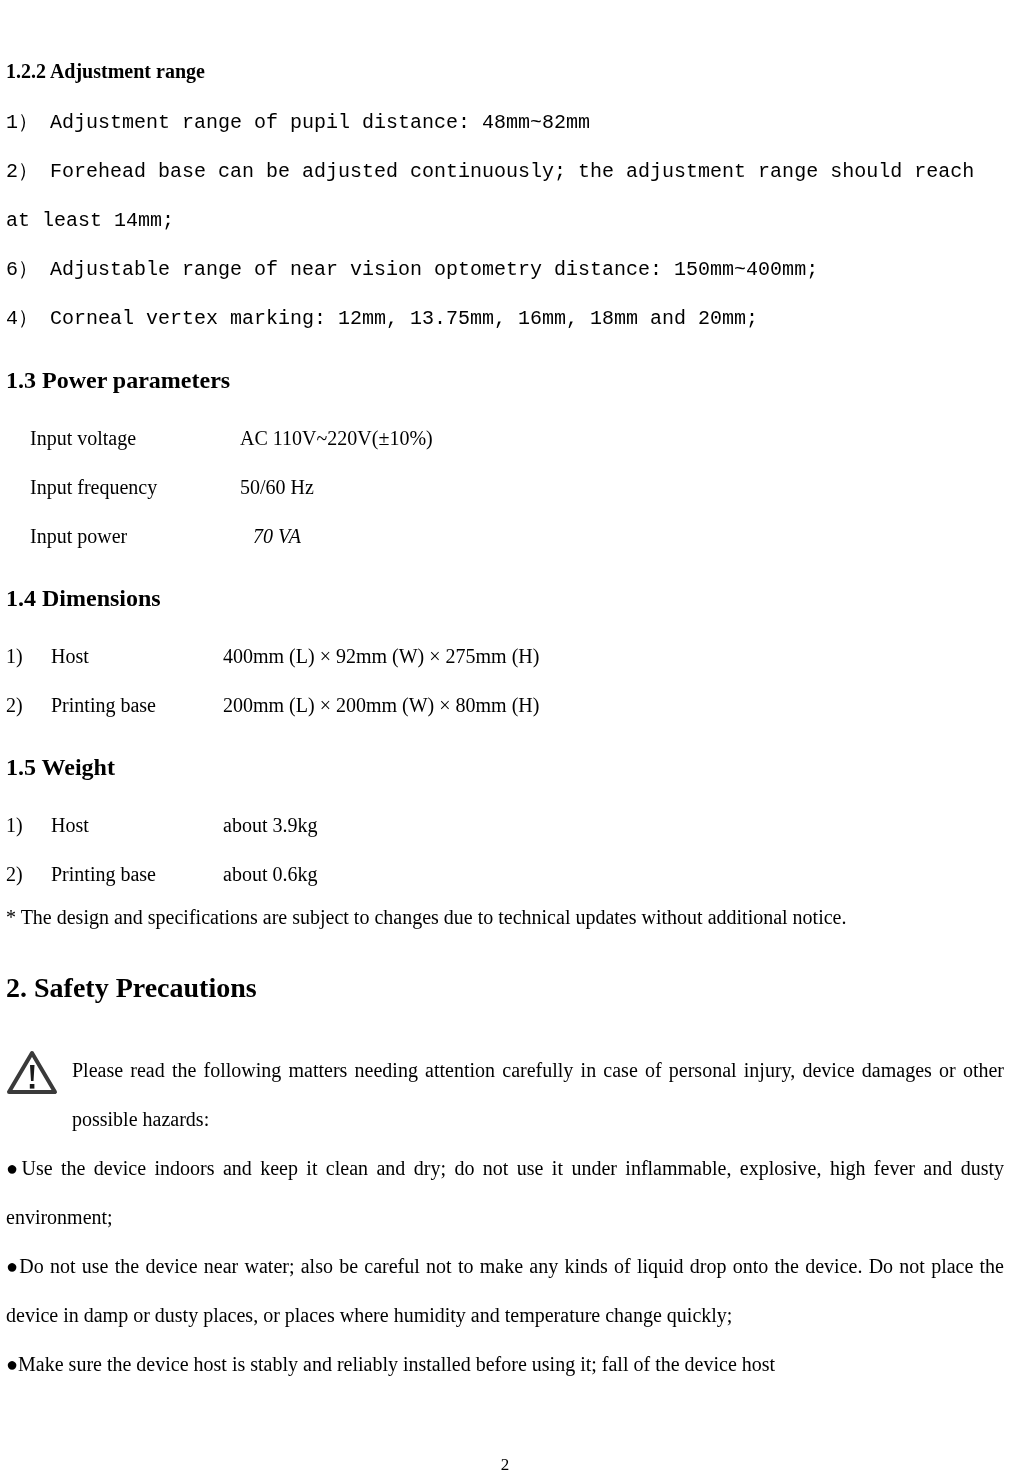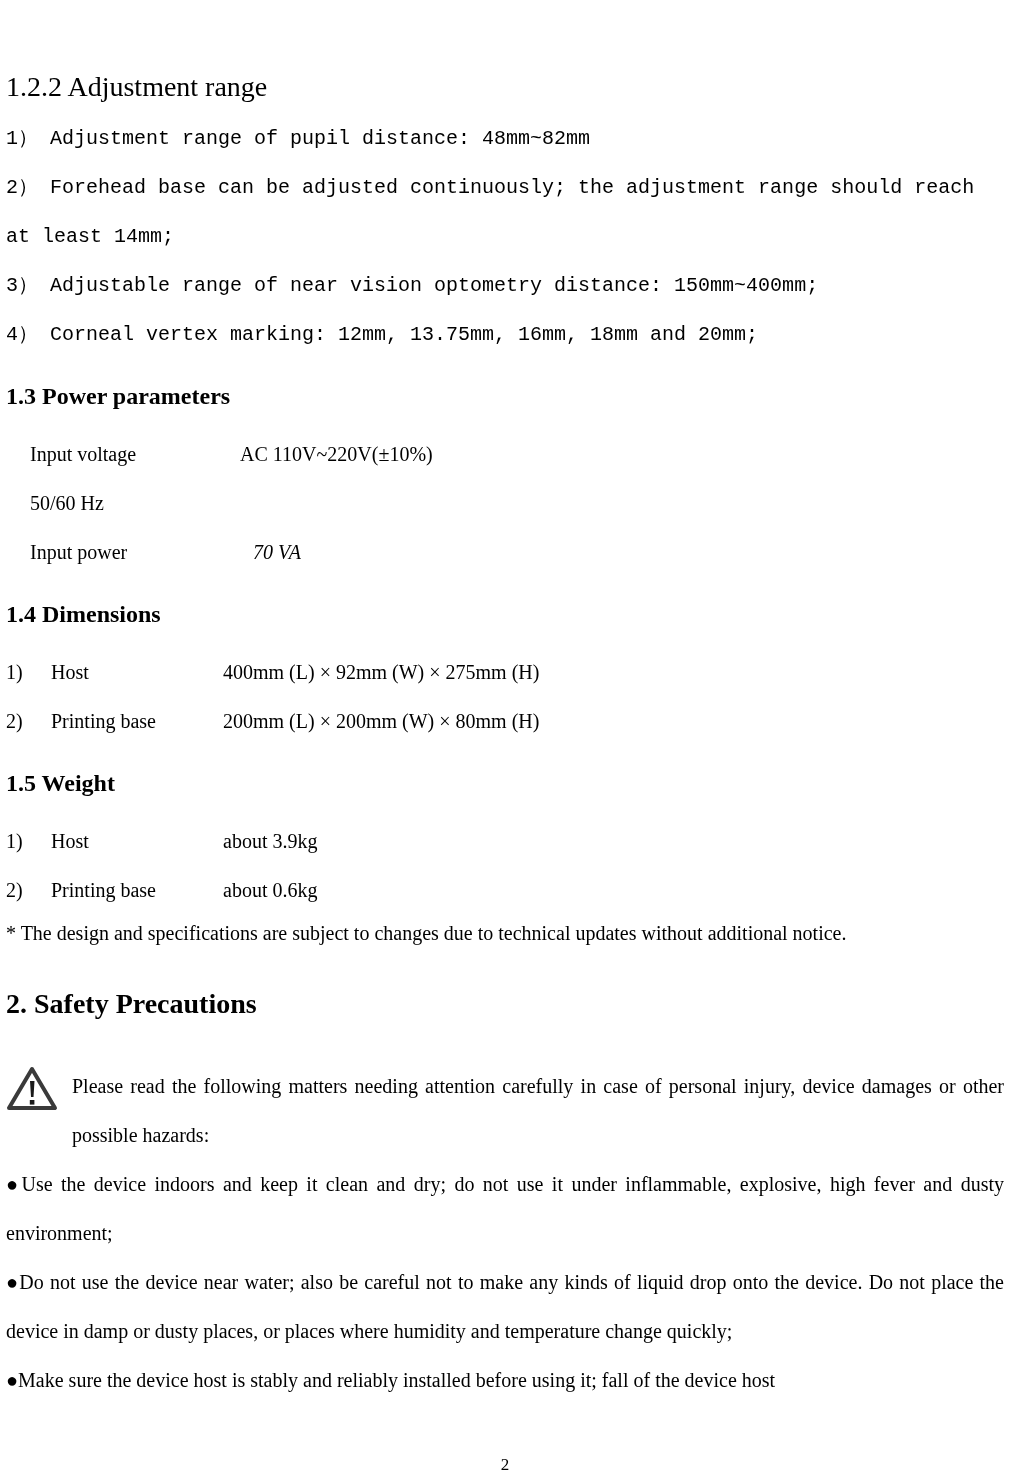--- a/index.html
+++ b/index.html
@@ -13,24 +13,24 @@
     height: 1482px;
     box-sizing: border-box;
     padding: 56px 6px 0 6px;
     background: #ffffff;
     color: #000000;
     font-family: "Liberation Serif", "DejaVu Serif", serif;
     font-size: 20px;
     overflow: hidden;
   }
   .h3 {
-    font-weight: normal;
-    font-size: 28px;
+    font-weight: bold;
+    font-size: 20px;
     line-height: 30px;
-    margin: 16px 0 12px 0;
+    margin: 0 0 12px 0;
   }
   .h2 {
     font-weight: bold;
     font-size: 24px;
     line-height: 34px;
     margin: 20px 0 17px 0;
   }
   .h1 {
     font-weight: bold;
     font-size: 28px;
@@ -85,29 +85,30 @@
   }
 </style>
 </head>
 <body>
 
 <div class="page">
 
   <div class="h3">1.2.2 Adjustment range</div>
   <div class="item">1） Adjustment range of pupil distance: 48mm~82mm</div>
   <div class="item">2） Forehead base can be adjusted continuously; the adjustment range should reach at least 14mm;</div>
-  <div class="item">3） Adjustable range of near vision optometry distance: 150mm~400mm;</div>
+  <div class="item">6） Adjustable range of near vision optometry distance: 150mm~400mm;</div>
   <div class="item">4） Corneal vertex marking: 12mm, 13.75mm, 16mm, 18mm and 20mm;</div>
 
   <div class="h2">1.3 Power parameters</div>
   <div class="kv">
     <span class="k">Input voltage</span>
     <span class="v">AC 110V~220V(±10%)</span>
   </div>
   <div class="kv">
+    <span class="k">Input frequency</span>
     <span class="v">50/60 Hz</span>
   </div>
   <div class="kv">
     <span class="k">Input power</span>
     <span class="v" style="padding-left:13px;font-style:italic;">70 VA</span>
   </div>
 
   <div class="h2">1.4 Dimensions</div>
   <div class="numrow">
     <span class="n">1)</span>

